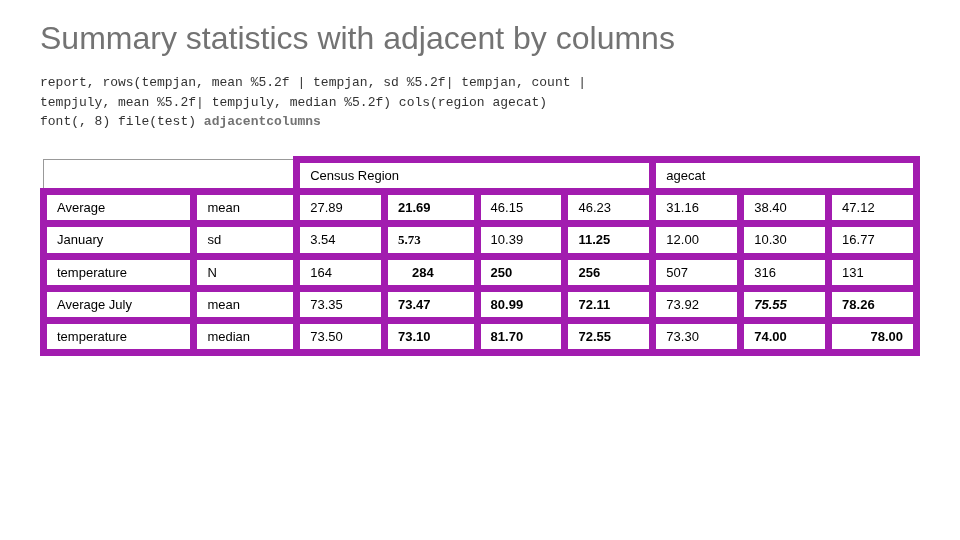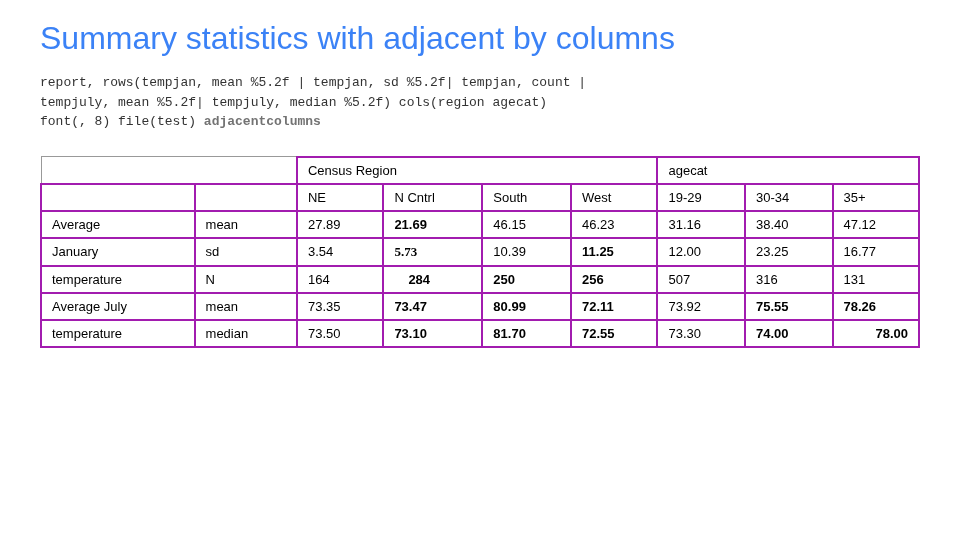--- a/index.html
+++ b/index.html
@@ -7,40 +7,40 @@
       background: #fff;
       font-family: Arial, sans-serif;
       width: 960px;
       min-height: 540px;
       padding: 20px 40px;
     }
     h1 {
       font-size: 32px;
       font-weight: normal;
       margin-bottom: 16px;
-      color: #3b82f6;
+      color: #737373;
     }
     .code-block {
       font-family: 'Courier New', monospace;
       font-size: 13px;
       color: #333;
       margin-bottom: 24px;
       line-height: 1.5;
     }
     .code-block .highlight {
       color: #737373;
       font-weight: bold;
     }
     table {
       border-collapse: collapse;
       width: 100%;
       font-size: 13px;
     }
     th, td {
-      border: 2px solid #a21caf;
+      border: 7px solid #a21caf;
       padding: 5px 10px;
       text-align: left;
     }
     thead tr th {
       background: #fff;
       font-weight: normal;
     }
     tbody tr td {
       background: #fff;
     }
@@ -57,32 +57,20 @@
 </div>
 
 <table>
   <thead>
     <tr>
 
     <th colspan="2" style="border-top: 1px solid rgb(153, 153, 153); border-right: none; border-bottom: 1px solid rgb(153, 153, 153); border-left: 1px solid rgb(153, 153, 153); border-image: initial;"></th>
         <th colspan="4">Census Region</th>
         <th colspan="3">agecat</th>
       </tr>
-    <tr>
-
-    <th></th>
-        <th></th>
-        <th>NE</th>
-        <th>N Cntrl</th>
-        <th>South</th>
-        <th>West</th>
-        <th>19-29</th>
-        <th>30-34</th>
-        <th>35+</th>
-      </tr>
   </thead>
   <tbody>
 
   <tr>
         <td>Average</td>
         <td>mean</td>
         <td>27.89</td>
         <td style="font-weight: bold;">21.69</td>
         <td>46.15</td>
         <td>46.23</td>
@@ -91,21 +79,21 @@
         <td>47.12</td>
       </tr>
       <tr>
         <td>January</td>
         <td>sd</td>
         <td>3.54</td>
         <td style="font-weight: bold; font-family: Liberation Serif, serif;">5.73</td>
         <td style="font-weight: normal;">10.39</td>
         <td style="font-weight: bold;">11.25</td>
         <td>12.00</td>
-        <td>23.25</td>
+        <td>10.30</td>
         <td>16.77</td>
       </tr>
       <tr>
         <td>temperature</td>
         <td>N</td>
         <td>164</td>
         <td style="font-weight: bold; padding-left: 24px;">284</td>
         <td style="font-weight: bold;">250</td>
         <td style="font-weight: bold;">256</td>
         <td>507</td>
@@ -113,21 +101,21 @@
         <td>131</td>
       </tr>
       <tr>
         <td>Average July</td>
         <td>mean</td>
         <td>73.35</td>
         <td style="font-weight: bold;">73.47</td>
         <td style="font-weight: bold;">80.99</td>
         <td style="font-weight: bold;">72.11</td>
         <td>73.92</td>
-        <td style="font-weight: bold;">75.55</td>
+        <td style="font-weight: bold; font-style: italic;">75.55</td>
         <td style="font-weight: bold;">78.26</td>
       </tr>
       <tr>
         <td>temperature</td>
         <td>median</td>
         <td>73.50</td>
         <td style="font-weight: bold;">73.10</td>
         <td style="font-weight: bold; margin-top: 8px;">81.70</td>
         <td style="font-weight: bold;">72.55</td>
         <td>73.30</td>

